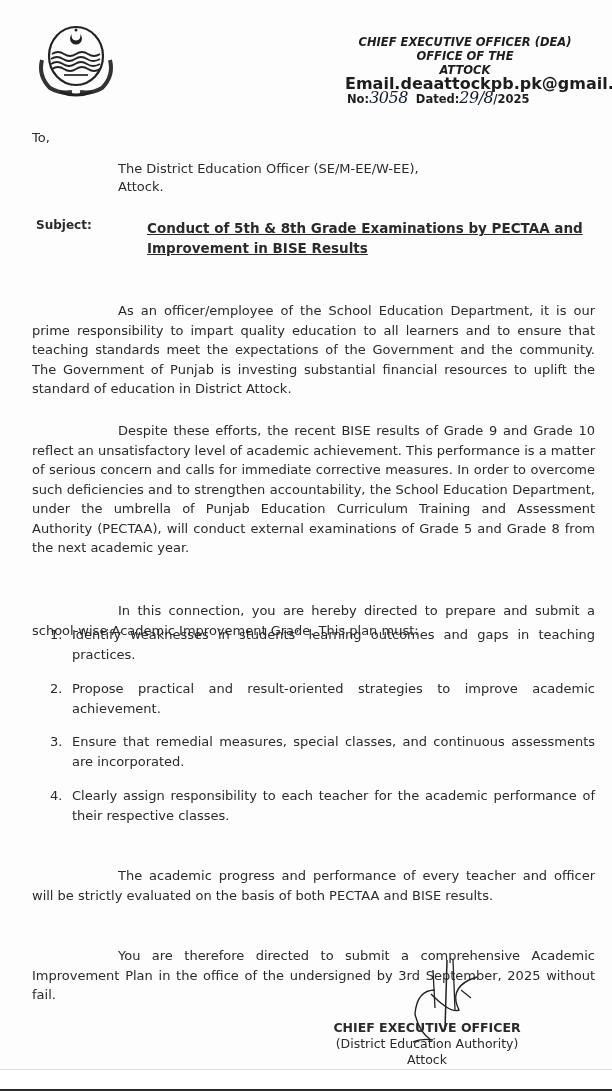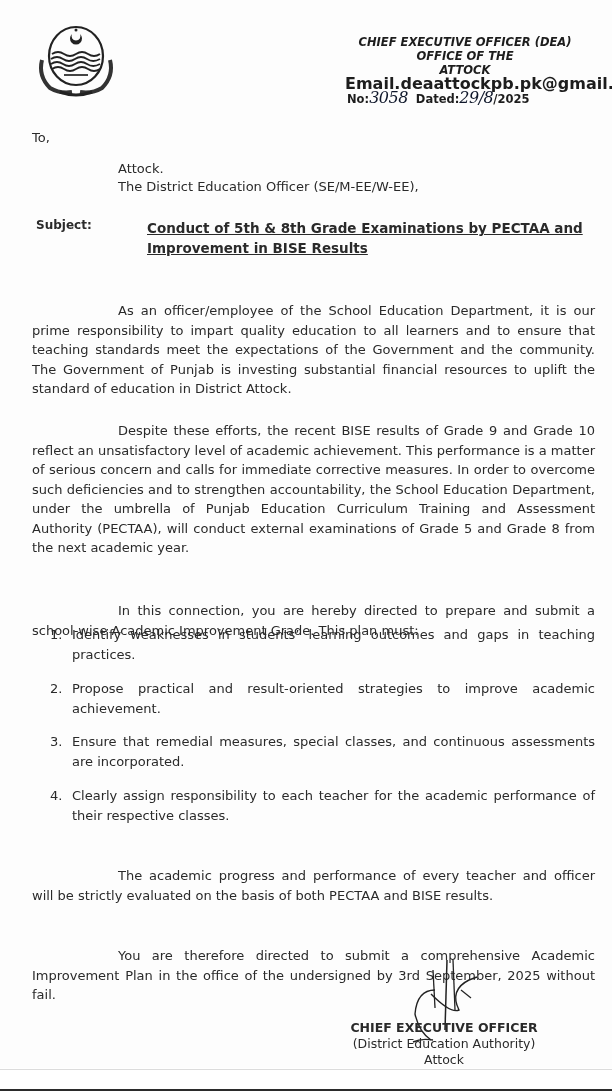--- a/index.html
+++ b/index.html
@@ -44,21 +44,21 @@
   .list { position: absolute; left: 50px; width: 545px; margin: 0; padding: 0; list-style: none; }
   .list li { position: relative; padding-left: 22px; font-size: 13px; line-height: 19.5px; text-align: justify; }
   .list li .num { position: absolute; left: 0; top: 0; }
   .li1 { top: 625px; }
   .li2 { top: 679px; }
   .li3 { top: 732px; }
   .li4 { top: 786px; }
 
   .signature-mark { position: absolute; left: 395px; top: 960px; width: 110px; height: 85px; }
 
-  .signoff { position: absolute; left: 334px; top: 1020px; width: 220px; text-align: center; font-size: 12.5px; line-height: 16px; }
+  .signoff { position: absolute; left: 317px; top: 1020px; width: 220px; text-align: center; font-size: 12.5px; line-height: 16px; }
   .signoff .title { font-weight: bold; }
 </style>
 </head>
 <body>
 
 <div class="page">
 
   <svg class="logo" viewBox="0 0 92 80">
     <ellipse cx="46" cy="36" rx="27" ry="29" fill="none" stroke="#222" stroke-width="2.2"></ellipse>
     <path d="M42 14 a6 6 0 1 0 8 0 a4.5 4.5 0 1 1 -8 0z" fill="#222"></path>
@@ -79,22 +79,22 @@
     <div class="ital">ATTOCK</div>
     <div class="email">Email.deaattockpb.pk@gmail.com</div>
     <div class="no-line">
       <span>No:</span><span class="hand">3058</span>
       &nbsp;<span>Dated:</span><span class="hand">29/8</span><span>/2025</span>
     </div>
   </div>
 
   <div class="to">To,</div>
   <div class="addressee">
+    <div>The District Education Officer (SE/M-EE/W-EE),</div>
     <div>Attock.</div>
-    <div>The District Education Officer (SE/M-EE/W-EE),</div>
   </div>
 
   <div class="subject-label">Subject:</div>
   <div class="subject-text">Conduct of 5th &amp; 8th Grade Examinations by PECTAA and Improvement in BISE Results</div>
 
   <p class="para p1">As an officer/employee of the School Education Department, it is our prime responsibility to impart quality education to all learners and to ensure that teaching standards meet the expectations of the Government and the community. The Government of Punjab is investing substantial financial resources to uplift the standard of education in District Attock.</p>
   <p class="para p2">Despite these efforts, the recent BISE results of Grade 9 and Grade 10 reflect an unsatisfactory level of academic achievement. This performance is a matter of serious concern and calls for immediate corrective measures. In order to overcome such deficiencies and to strengthen accountability, the School Education Department, under the umbrella of Punjab Education Curriculum Training and Assessment Authority (PECTAA), will conduct external examinations of Grade 5 and Grade 8 from the next academic year.</p>
   <p class="para p3">In this connection, you are hereby directed to prepare and submit a school-wise Academic Improvement Grade. This plan must:</p>
 
   <ul class="list li1">

